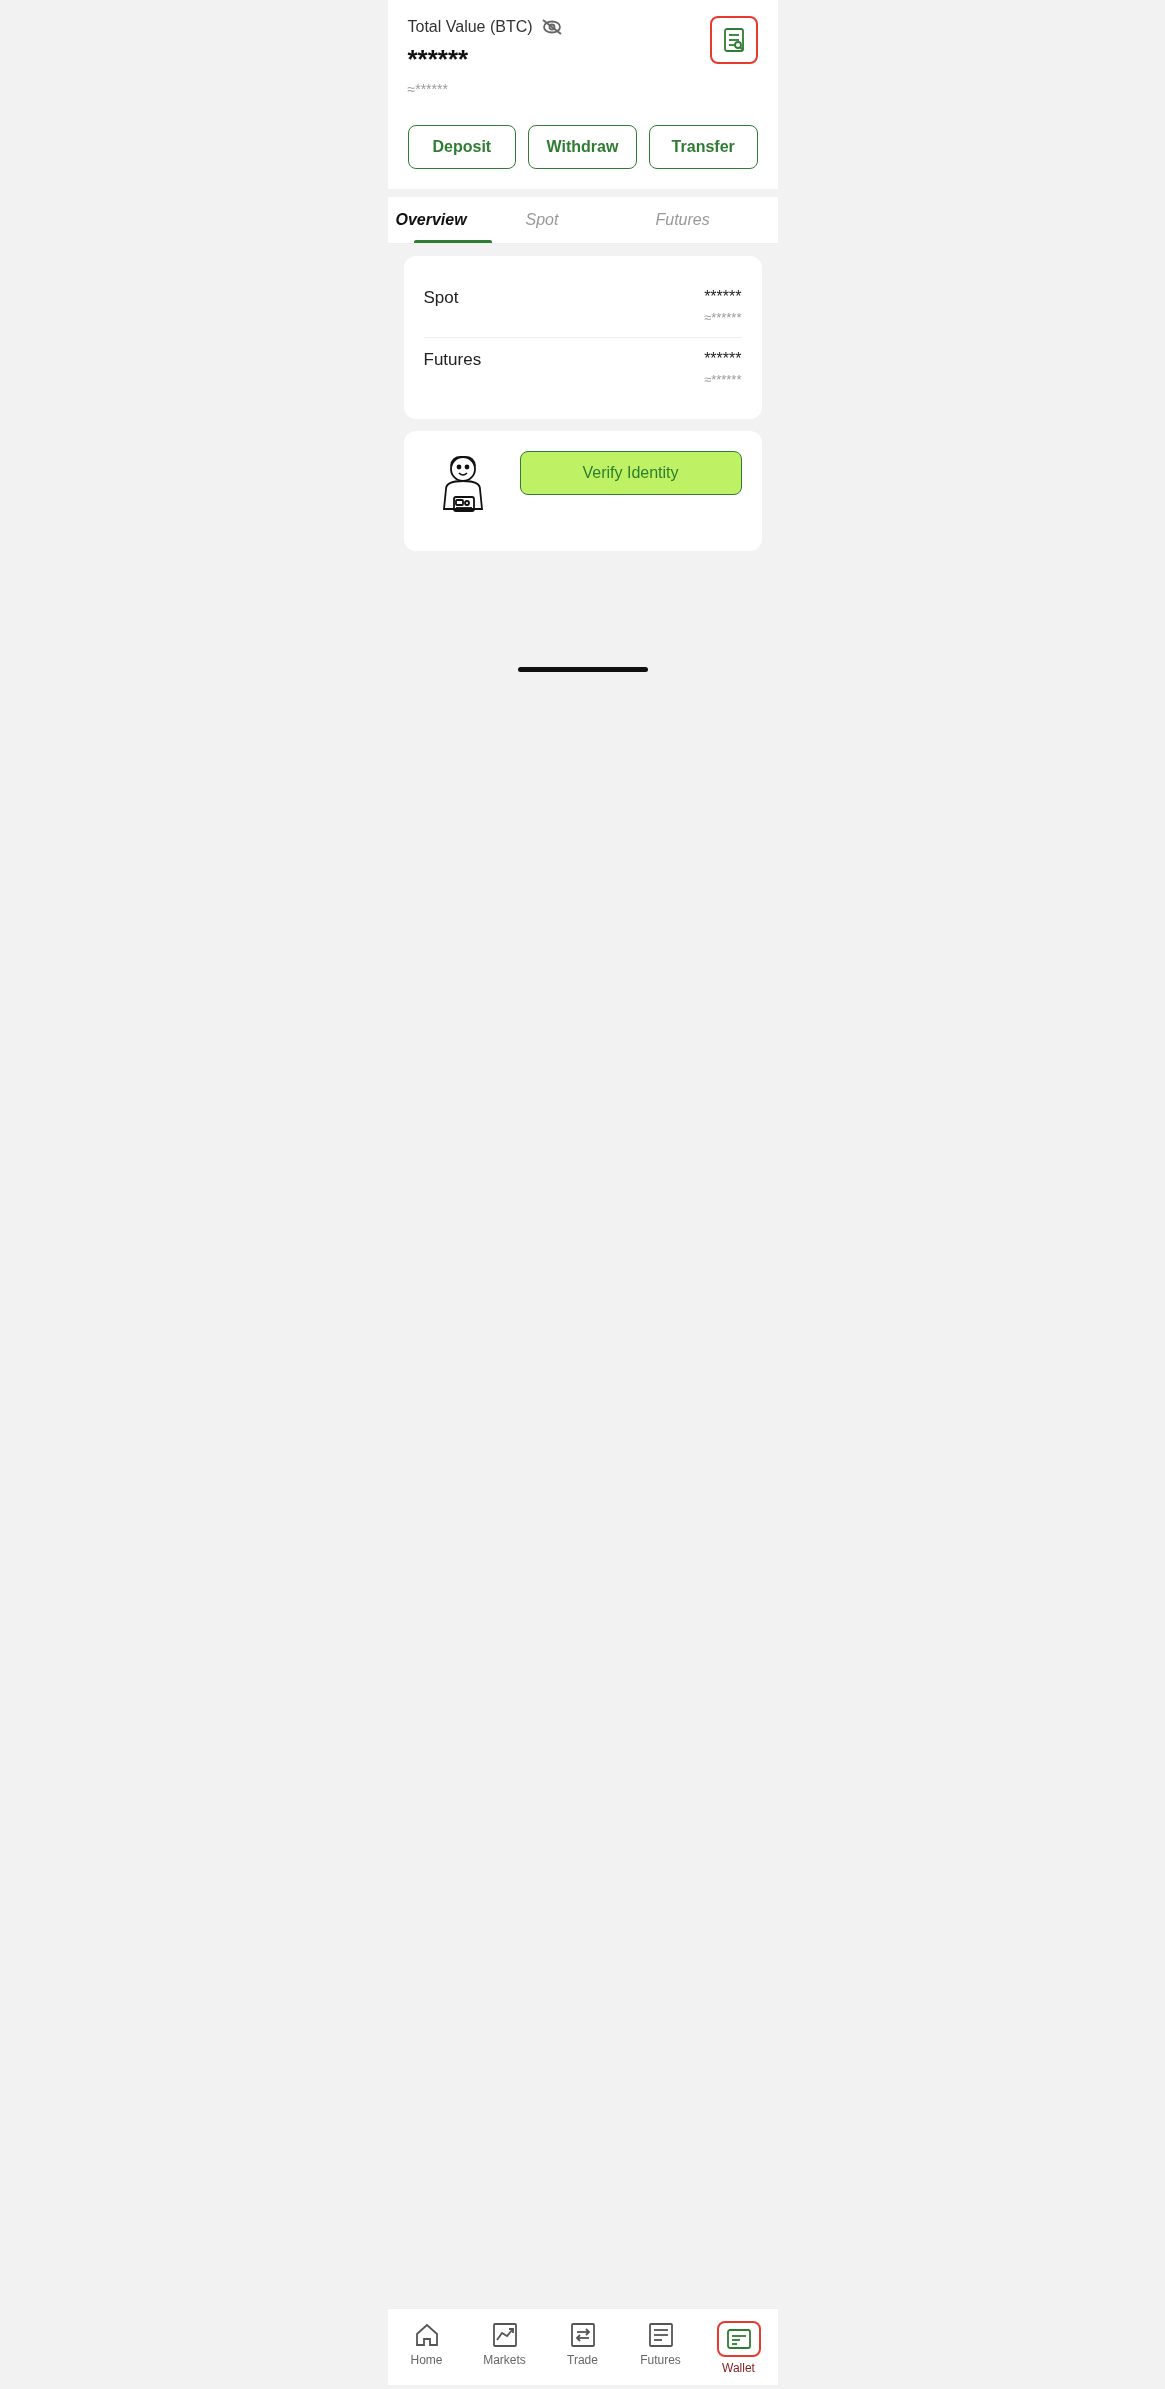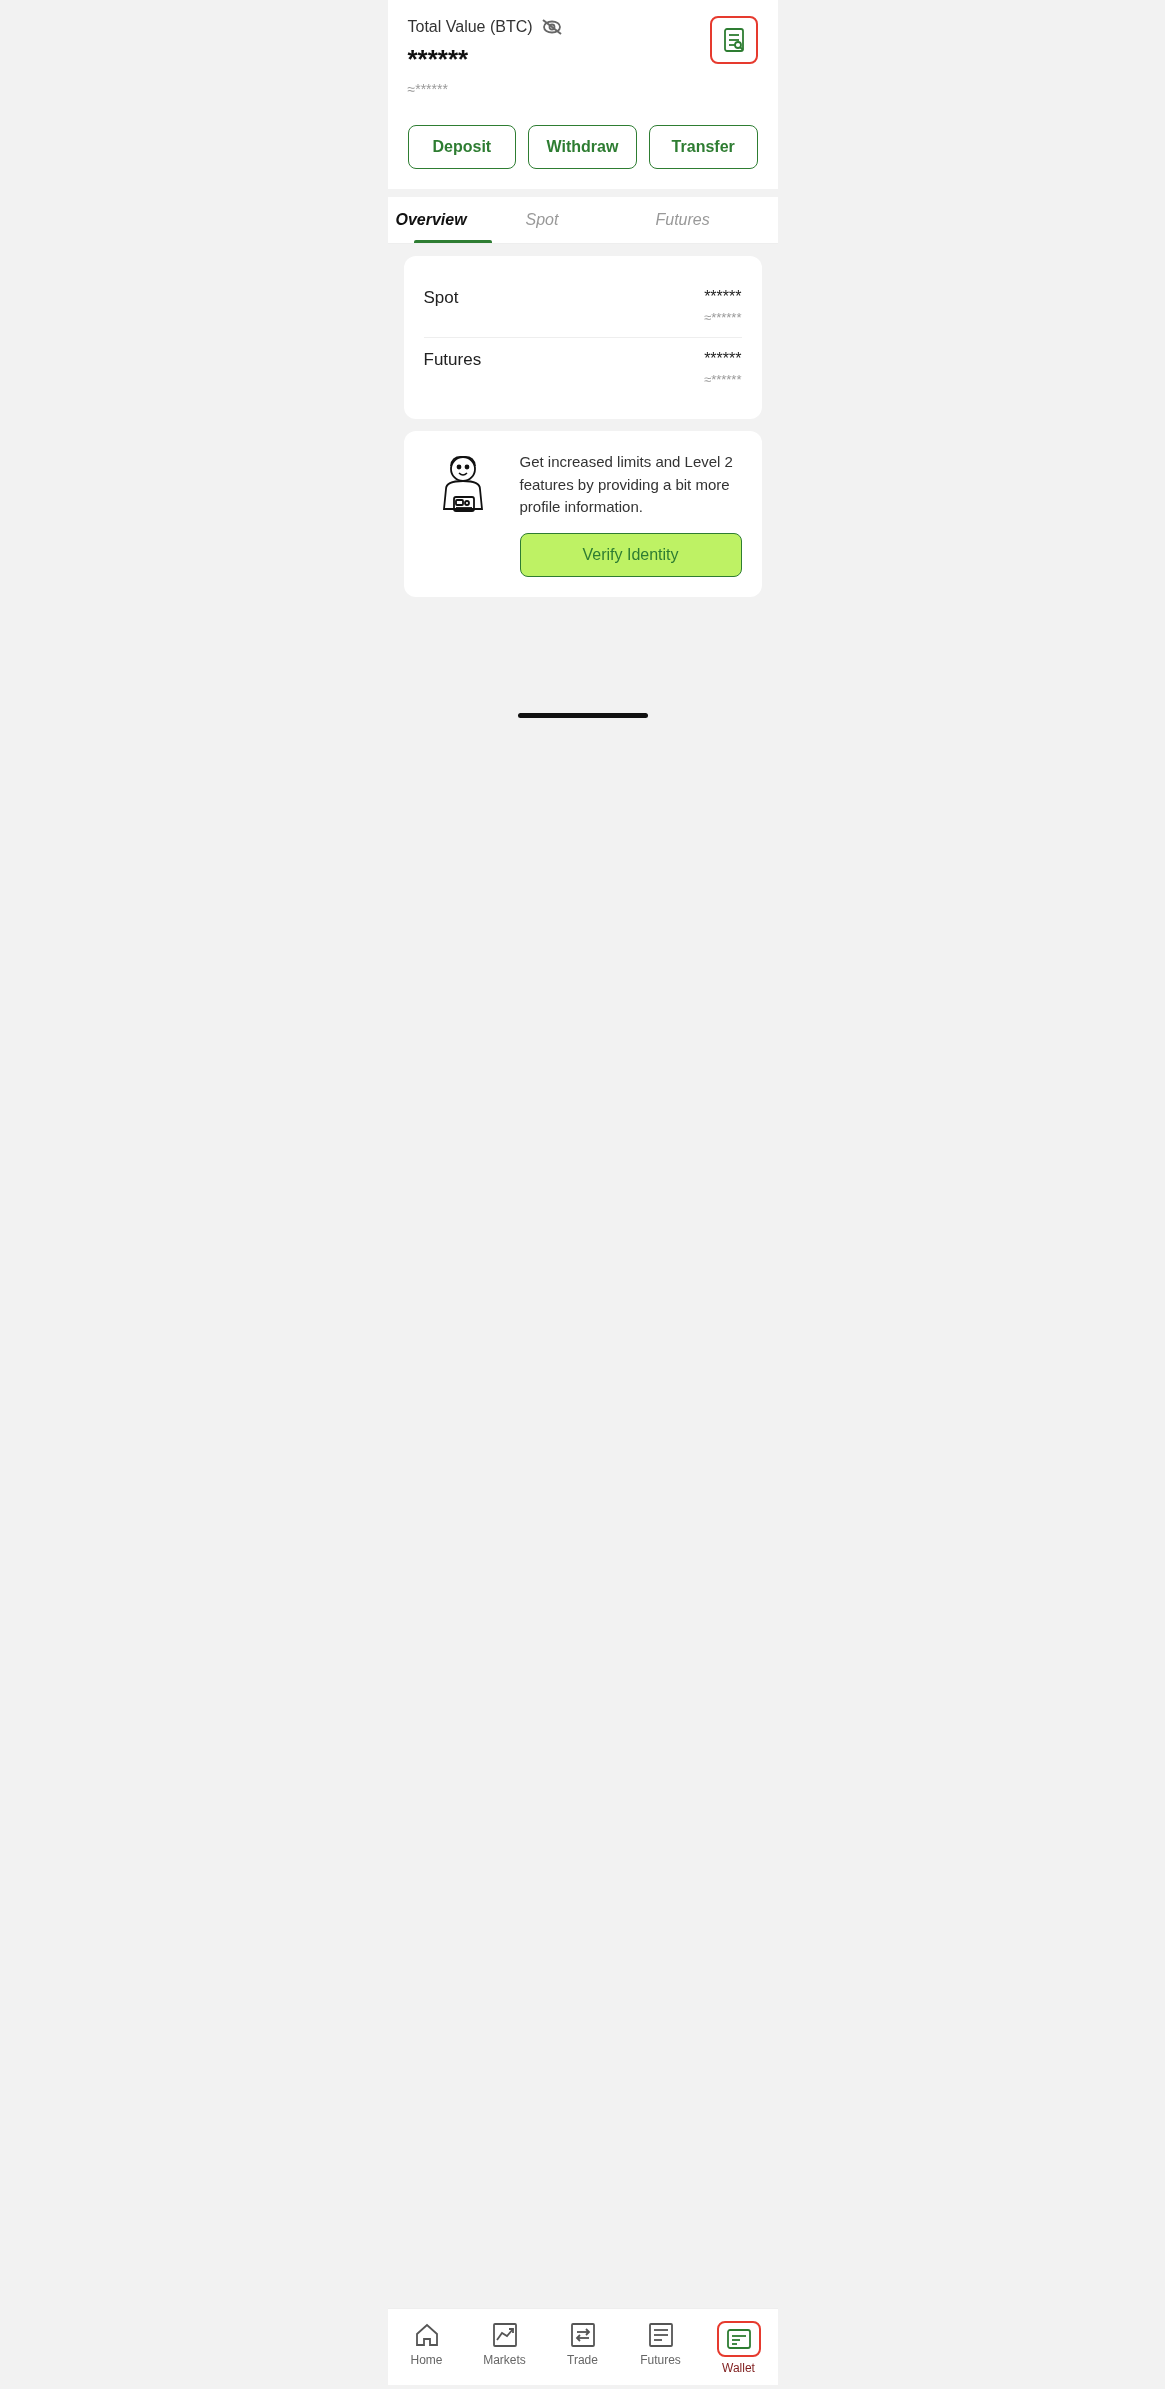--- a/index.html
+++ b/index.html
@@ -351,21 +351,20 @@
         <path d="M20 38 Q20 30 37 30 Q54 30 54 38 L56 58 L18 58 Z" fill="none"></path>
 
         <rect x="28" y="46" width="20" height="14" rx="2"></rect>
 
         <rect x="30" y="49" width="7" height="5" rx="1" stroke="#111"></rect>
         <circle cx="41" cy="52" r="2"></circle>
         <line x1="30" y1="57" x2="46" y2="57"></line>
       </svg>
     </div>
     <div class="verify-content">
-      <div class="verify-text">Get increased limits and Level 2 features by providing a bit more profile information.</div>
       <button class="verify-btn">Verify Identity</button>
     </div>
   </div>
 
 </div>
 
 <div class="spacer"></div>
 
 <nav class="bottom-nav">
 

